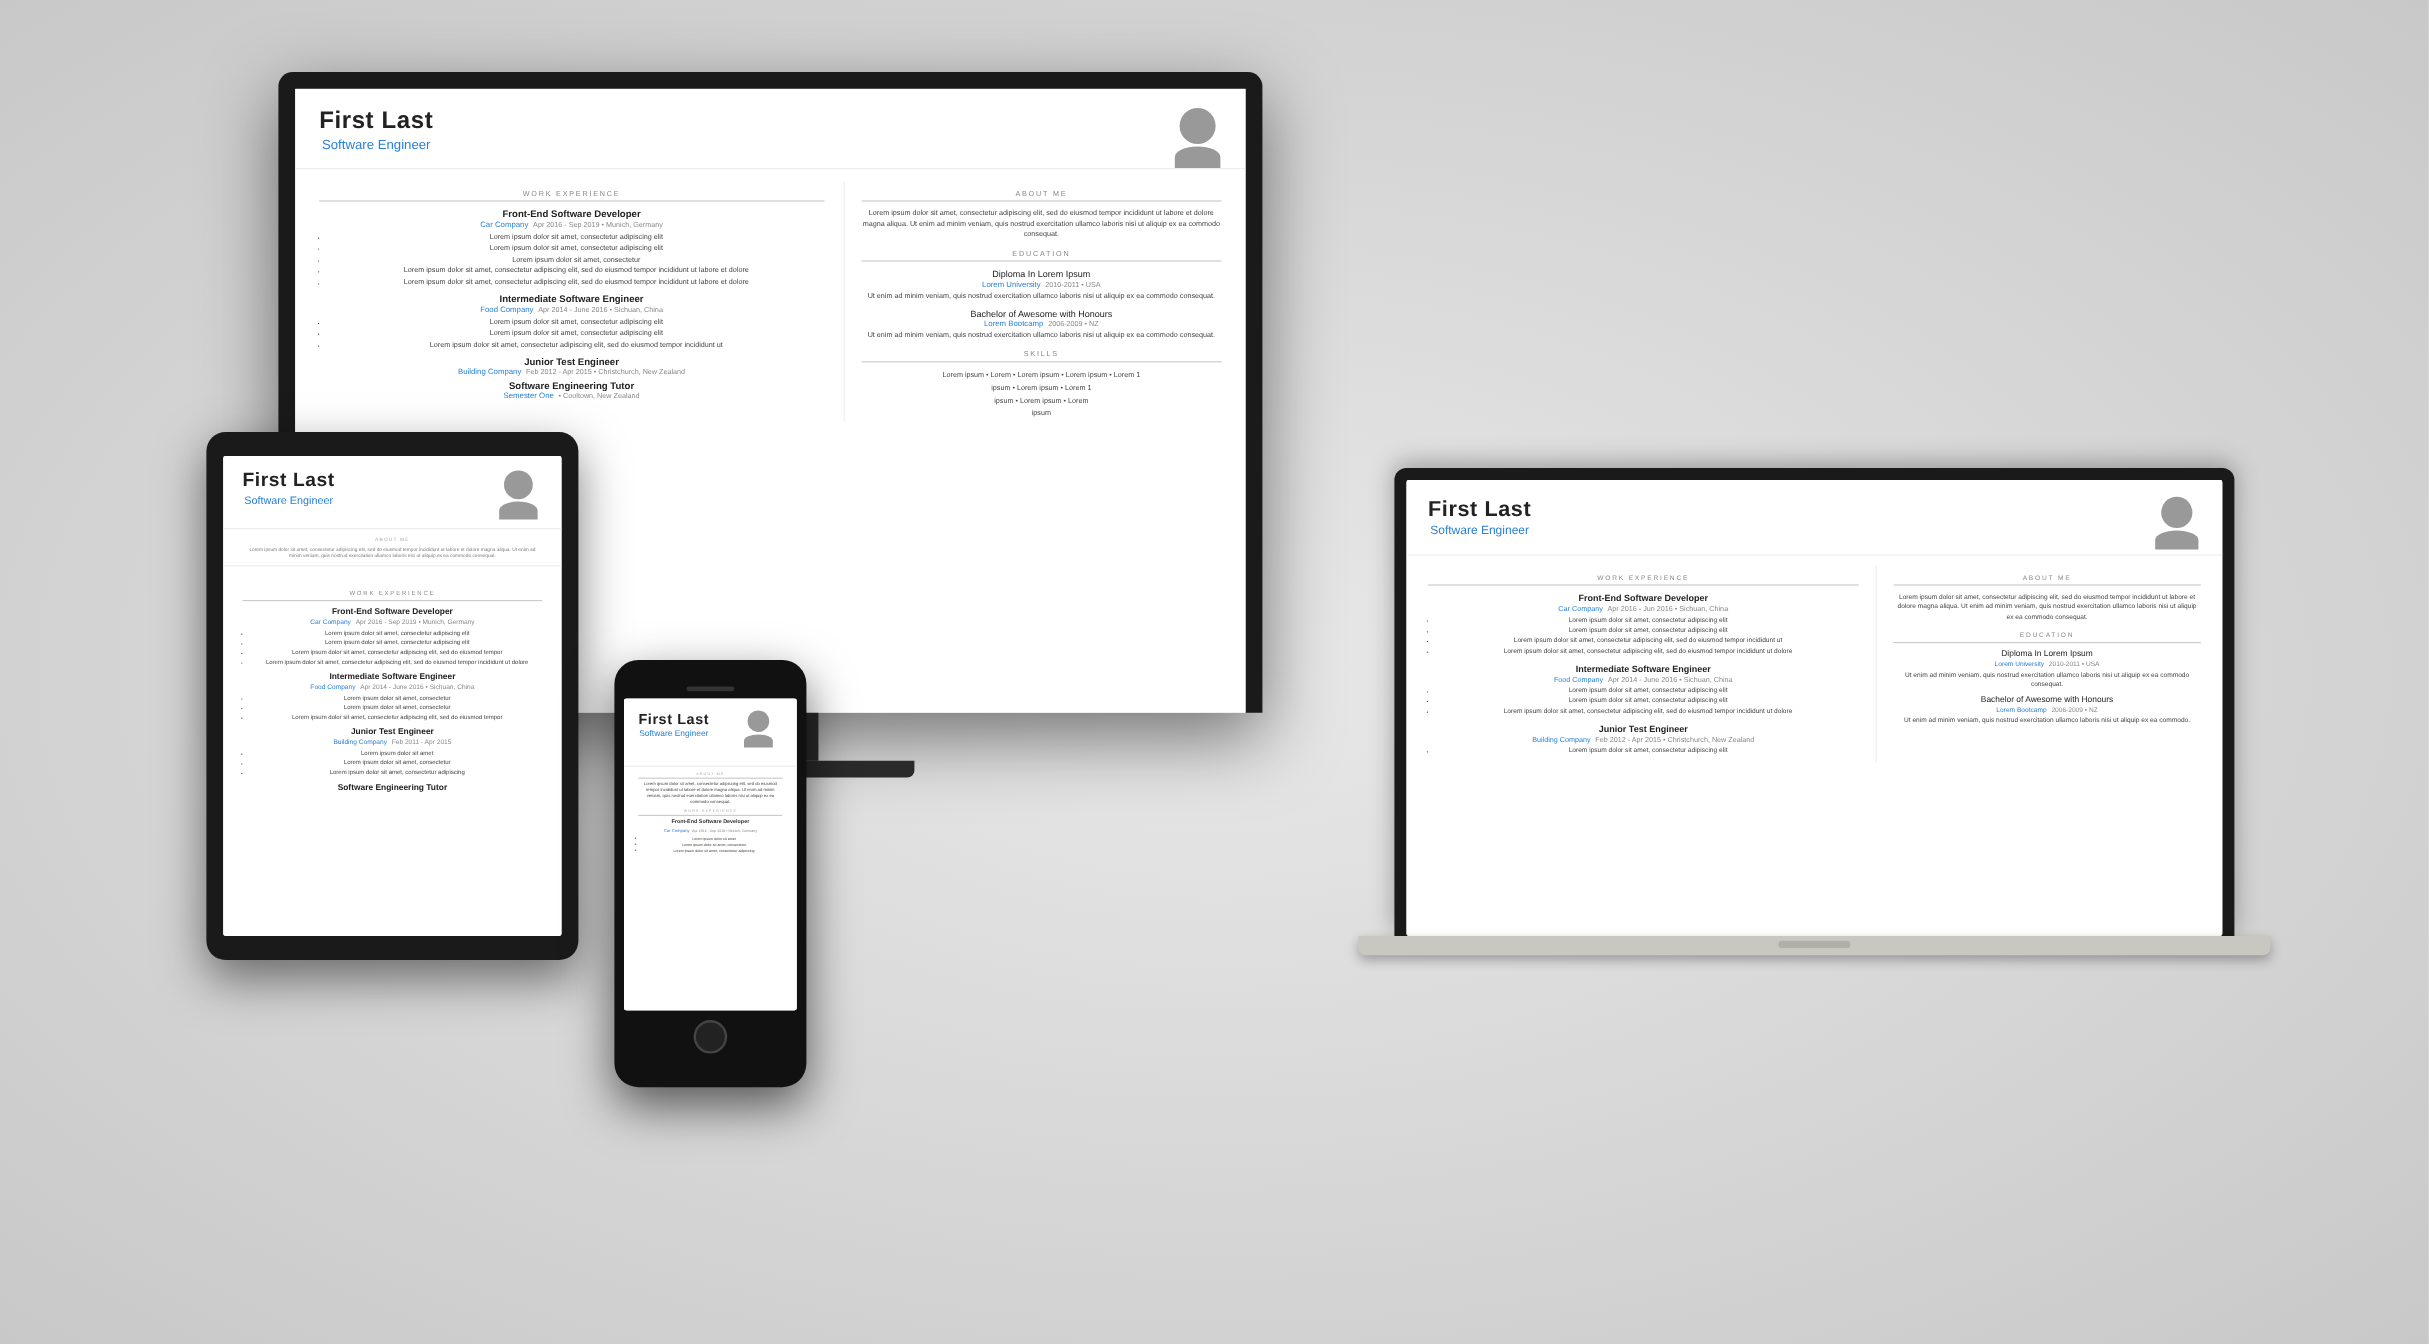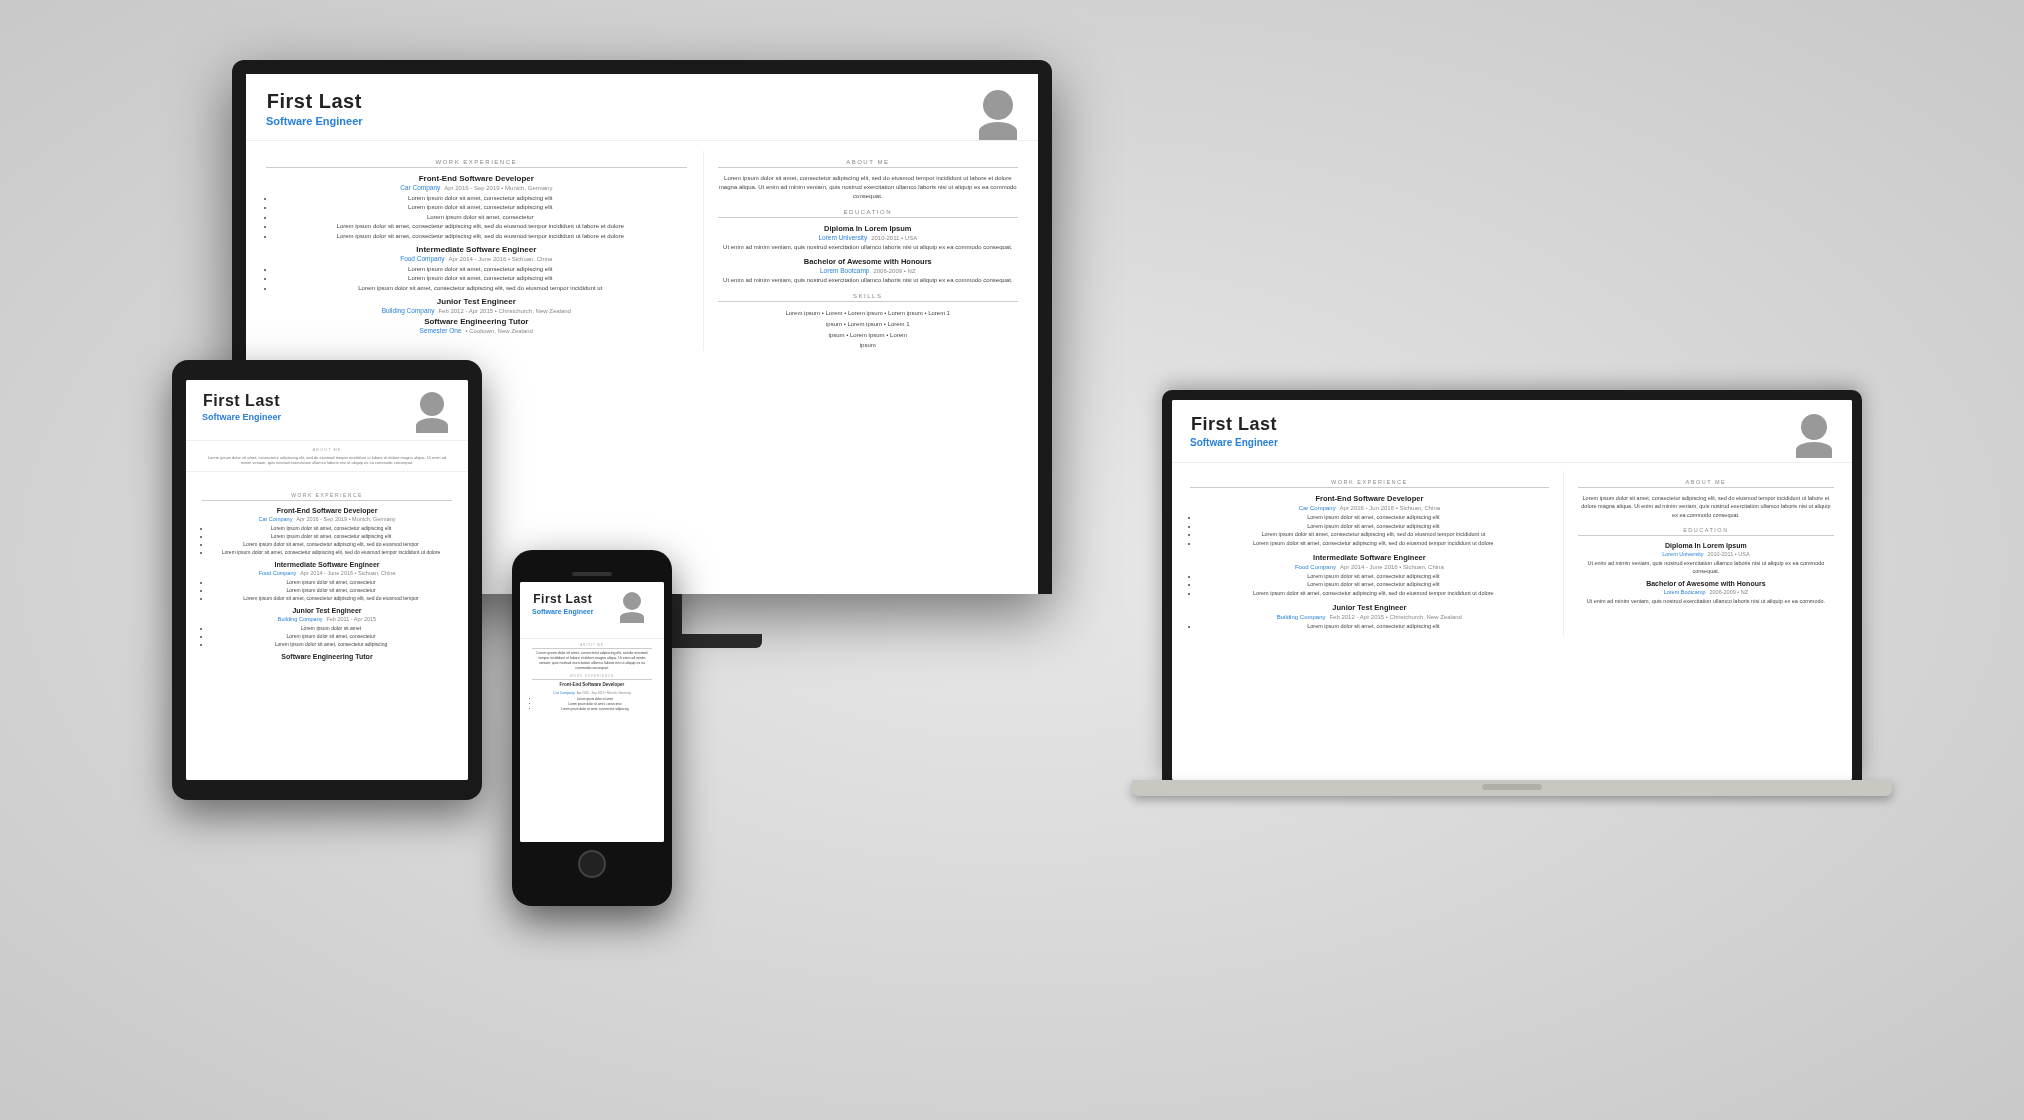--- a/index.html
+++ b/index.html
@@ -44,21 +44,21 @@
     .resume-header-left {}
     .resume-name {
       font-size: 20px;
       font-weight: bold;
       color: #222;
       letter-spacing: 0.5px;
     }
     .resume-title {
       font-size: 11px;
       color: #2980d9;
-      font-weight: 700;
+      font-weight: 400;
       margin-top: 2px;
     }
 
     .resume-avatar {
       width: 40px;
       height: 40px;
     }
     .avatar-circle {
       width: 30px;
       height: 30px;
@@ -131,21 +131,21 @@
 
     .about-text {
       font-size: 6px;
       color: #444;
       line-height: 1.5;
       margin-bottom: 5px;
     }
 
     .edu-degree {
       font-size: 7.5px;
-      font-weight: bold;
+      font-weight: normal;
       color: #222;
       margin-bottom: 1px;
       margin-top: 5px;
     }
     .edu-school {
       font-size: 6.5px;
       color: #2980d9;
       display: inline;
     }
     .edu-dates {

